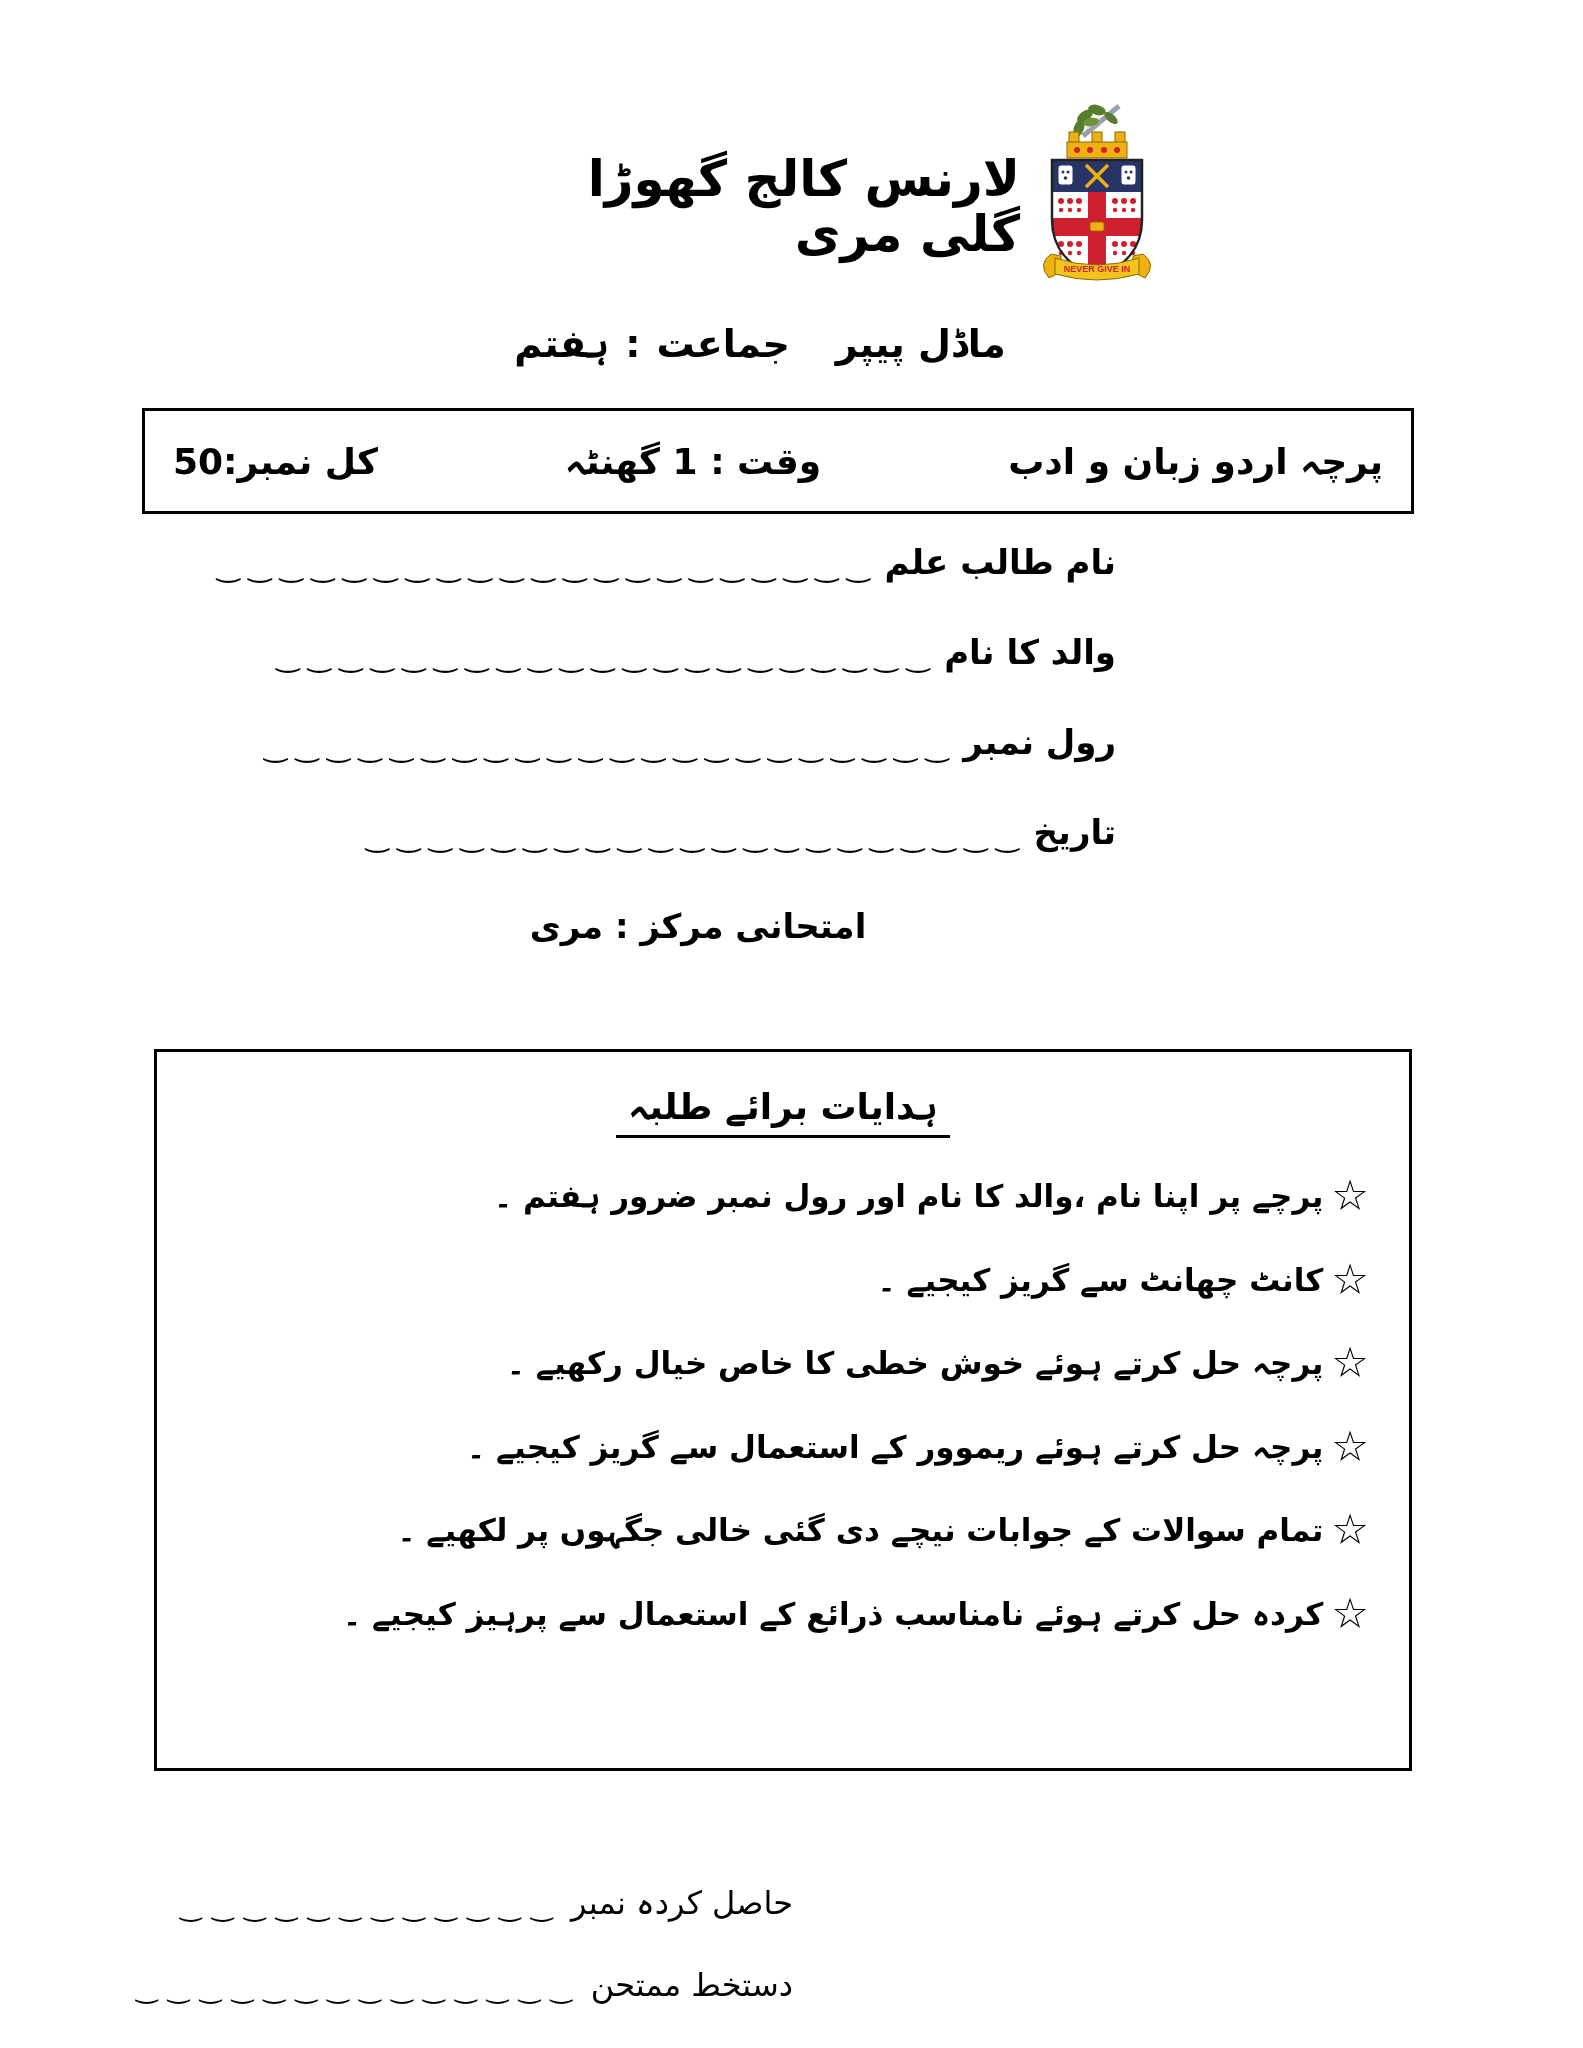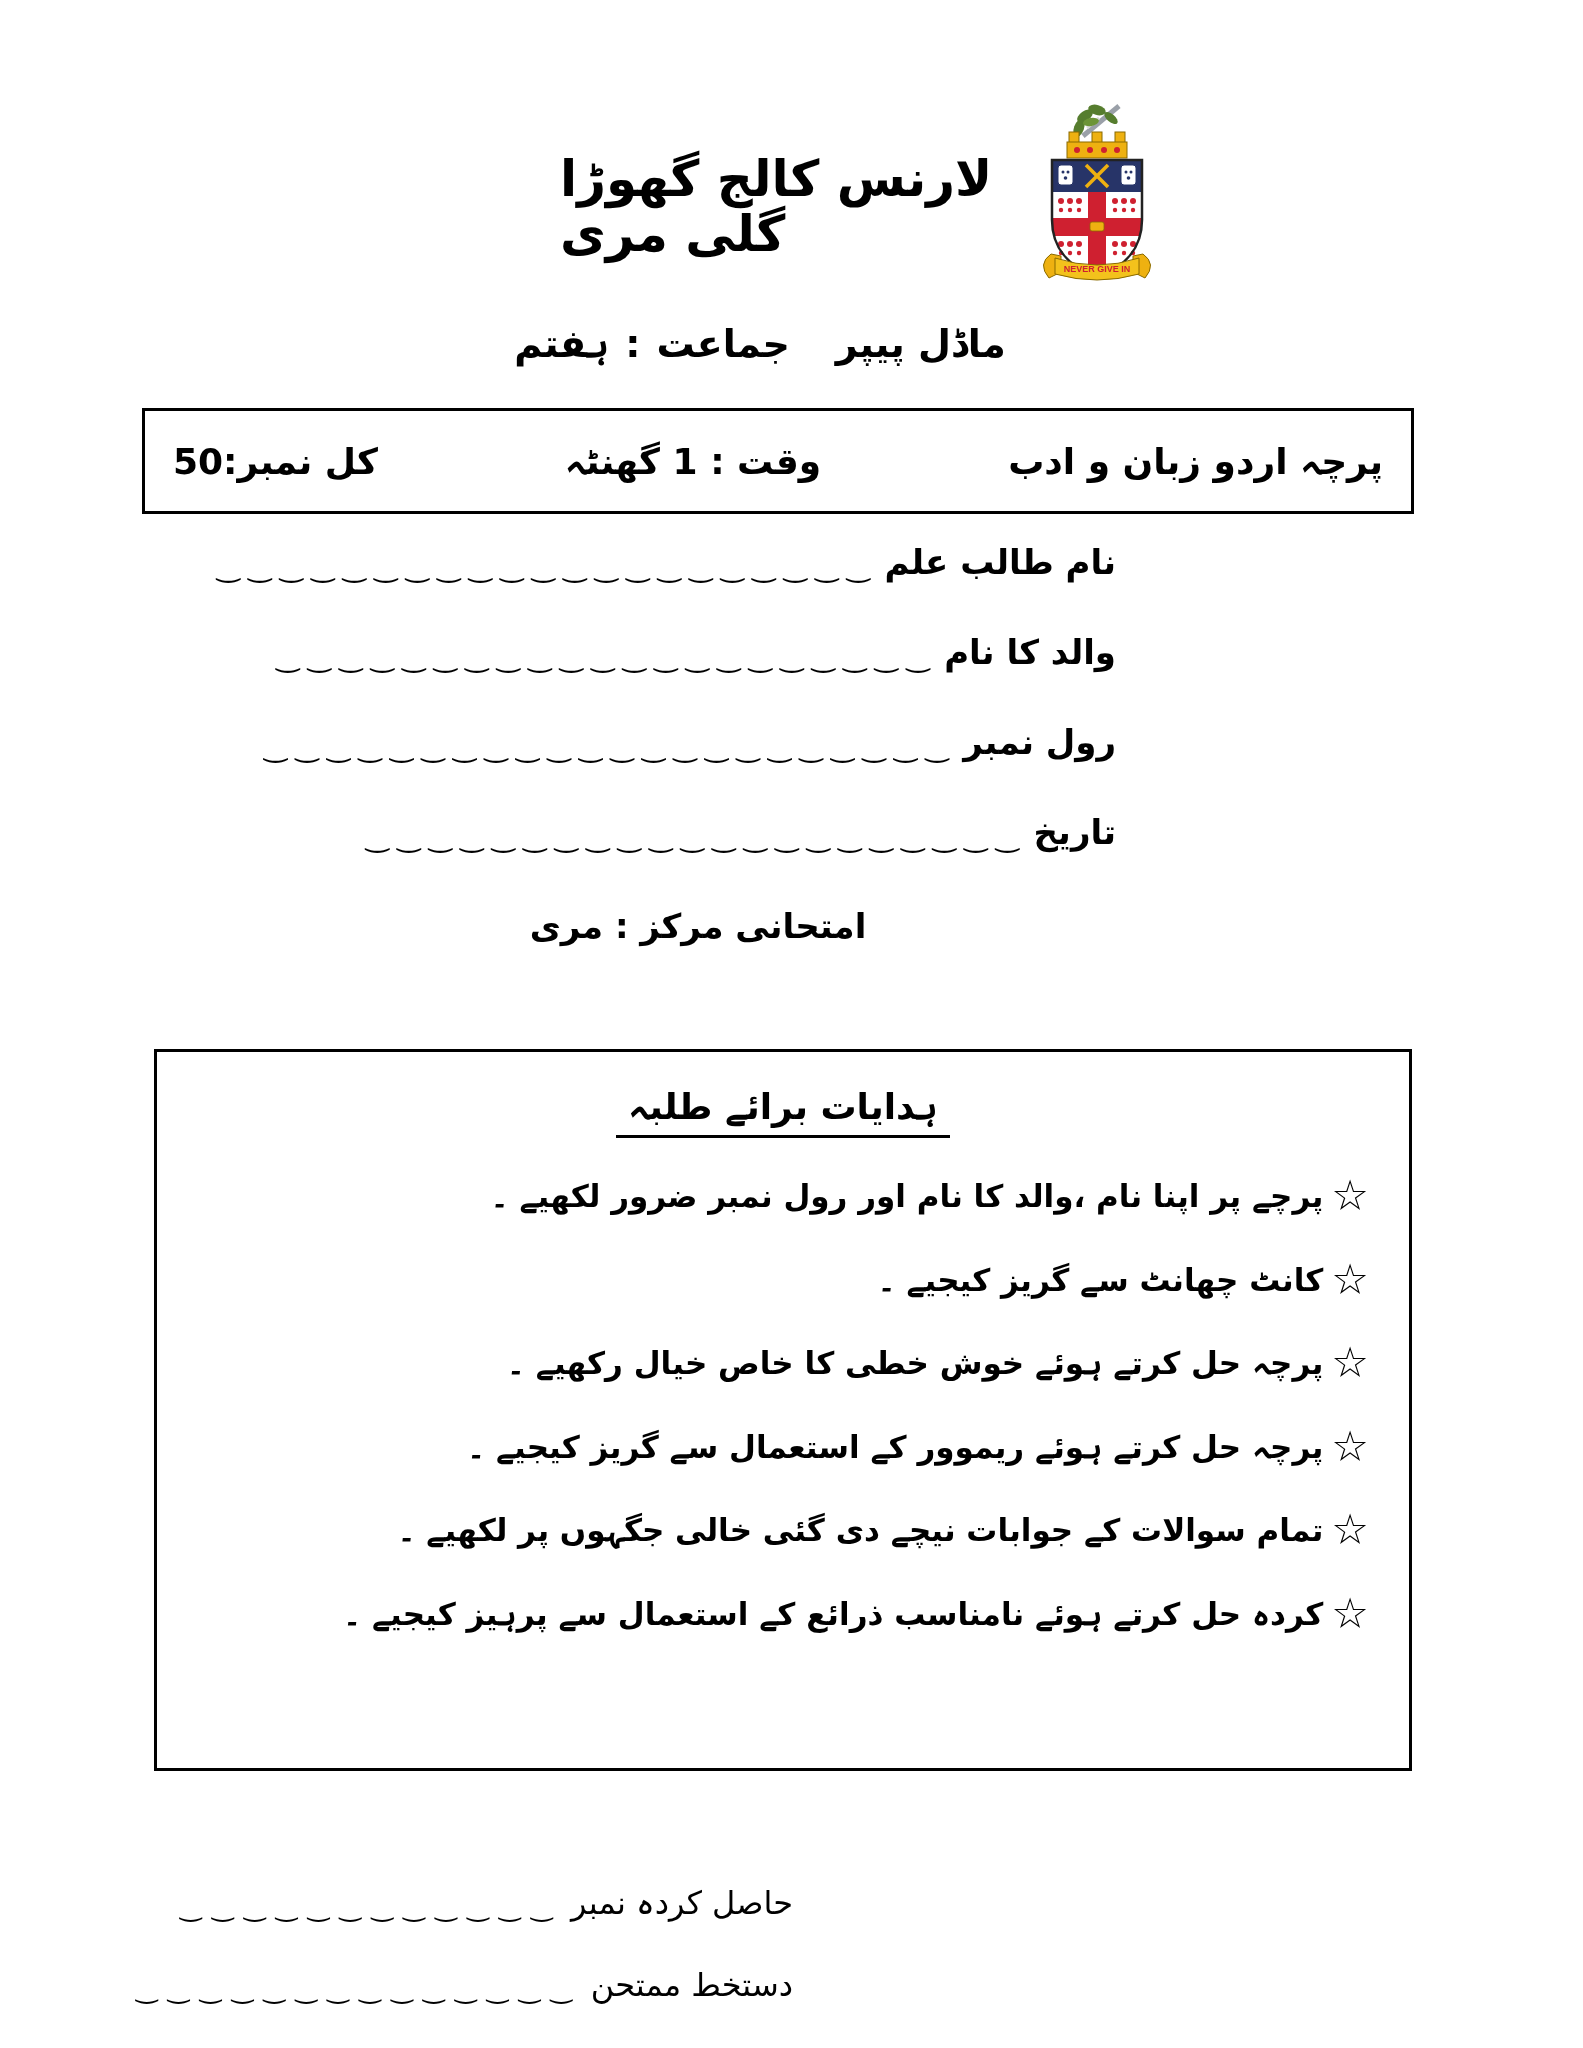--- a/index.html
+++ b/index.html
@@ -6,21 +6,21 @@
   .page {
     position:relative; width:1583px; height:2048px; margin:0 auto;
     background:#ffffff; color:#000;
     font-family:"DejaVu Sans", sans-serif;
     overflow:hidden;
   }
   
   .college-title {
     position:absolute; top:142px; left:560px; width:460px; height:130px;
     display:flex; align-items:center; justify-content:center;
-    font-size:50px; font-weight:bold; direction:rtl; text-align:left;
+    font-size:50px; font-weight:bold; direction:rtl; text-align:right;
     line-height:1.1;
   }
   .crest { position:absolute; top:102px; left:1026px; width:142px; height:184px; }
   
   .subtitle {
     position:absolute; top:322px; left:430px; width:660px;
     display:flex; direction:rtl; justify-content:center; align-items:center;
     gap:46px; font-size:38px; font-weight:bold;
   }
   .subtitle .class-group { display:flex; direction:rtl; gap:16px; }
@@ -198,21 +198,21 @@
     </div>
   </div>
 
   <div class="exam-center">امتحانی مرکز  :  مری</div>
 
   <div class="instructions">
     <div class="instructions-heading">ہدایات برائے طلبہ</div>
     <ul class="instructions-list">
       <li class="instruction-item">
         <span class="star">☆</span>
-        <span>پرچے پر اپنا نام ،والد کا نام اور  رول نمبر ضرور لکھیے ۔</span>
+        <span>پرچے پر اپنا نام ،والد کا نام اور  رول نمبر ضرور ہفتم ۔</span>
       </li>
       <li class="instruction-item">
         <span class="star">☆</span>
         <span>کانٹ چھانٹ سے گریز کیجیے ۔</span>
       </li>
       <li class="instruction-item">
         <span class="star">☆</span>
         <span>پرچہ حل کرتے ہوئے خوش خطی کا خاص خیال رکھیے ۔</span>
       </li>
       <li class="instruction-item">

